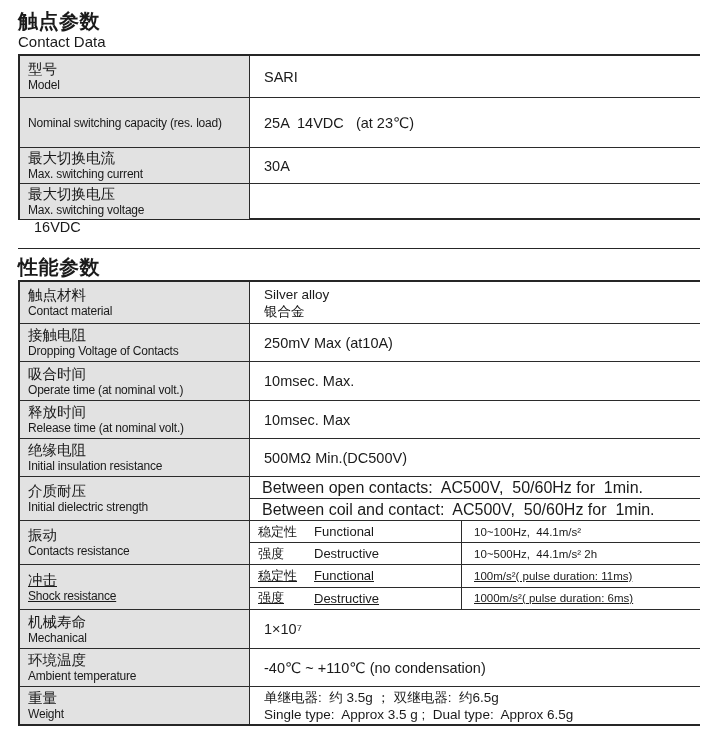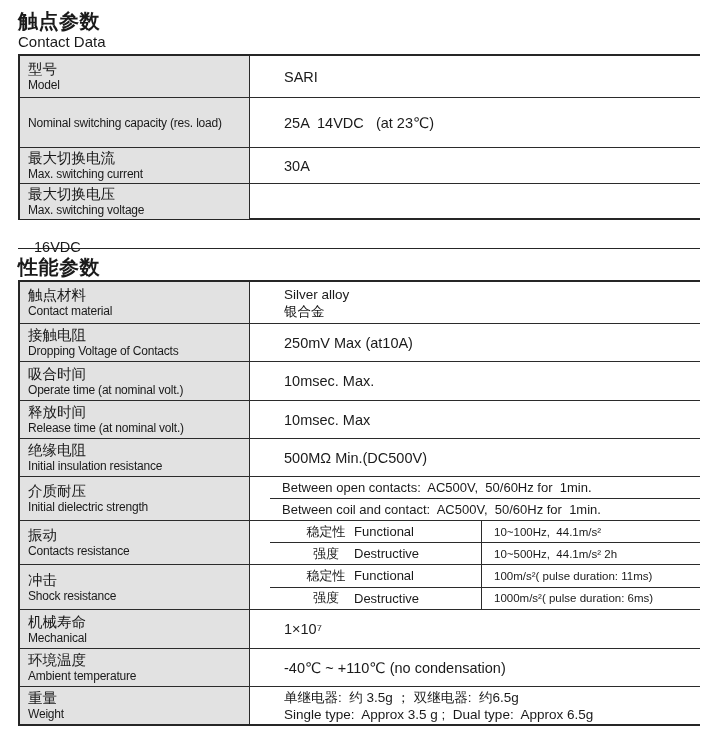--- a/index.html
+++ b/index.html
@@ -9,21 +9,21 @@
     font-family:"Liberation Sans","DejaVu Sans",sans-serif;
     color:#1a1a1a; overflow:hidden;
   }
   .page { padding:8px 0 0 18px; width:720px; }
   .content { width:682px; }
 
   .title-zh { font-size:20px; font-weight:bold; line-height:26px; margin:0; letter-spacing:0.5px; }
   .title-en { font-size:15px; line-height:16px; margin:0 0 4px 0; }
 
   .spec-table { width:682px; border:2px solid #262626; border-right:none; }
-  .row { display:flex; border-bottom:1.2px solid #2b2b2b; width:100%;gap:20px; }
+  .row { display:flex; border-bottom:1.2px solid #2b2b2b; width:100%; }
   .row:last-child { border-bottom:none; }
 
   .cell-label {
     width:230px; min-width:230px; background:#e2e2e2;
     border-right:1.4px solid #2b2b2b; padding:2px 6px 2px 8px;
     display:flex; flex-direction:column; justify-content:center;
   }
   .lz { font-size:14.5px; line-height:17px; white-space:nowrap; }
   .le { font-size:12px; line-height:14px; white-space:nowrap; letter-spacing:-0.2px; }
 
@@ -31,33 +31,33 @@
     flex:1; display:flex; flex-direction:column; justify-content:center;
     padding-left:14px; font-size:14.5px;
   }
   .pre { white-space:pre-wrap; }
   .vl2 { font-size:13.5px; line-height:17px; }
 
   .cell-value.split { padding:0; }
   .subrow { flex:1; display:flex; align-items:stretch; min-height:0; }
   .subrow + .subrow { border-top:1.2px solid #2b2b2b; }
   .submid {
-    width:212px; min-width:212px; padding-left:28px;
+    width:212px; min-width:212px; padding-left:8px;
     border-right:1.2px solid #2b2b2b;
-    display:flex; align-items:center; font-size:13px;text-align:center;
+    display:flex; align-items:center; font-size:13px;
   }
   .submid .sz { width:56px; }
   .subval { flex:1; display:flex; align-items:center; padding-left:12px; font-size:11.5px; }
-  .subfull { flex:1; display:flex; align-items:center; padding-left:12px; font-size:13px; }
+  .subfull { flex:1; display:flex; align-items:center; padding-left:12px; font-size:16px; }
 
   
   .t1-r0 { height:42px; } .t1-r1 { height:50px; } .t1-r2 { height:36px; } .t1-r3 { height:34px;flex-direction:column; }
   
   .t2-r0 { height:42px; } .t2-r1 { height:38px; } .t2-r2 { height:39px; } .t2-r3 { height:38px; }
-  .t2-r4 { height:38px; } .t2-r5 { height:44px; } .t2-r6 { height:44px; } .t2-r7 { height:45px; }
+  .t2-r4 { height:38px; } .t2-r5 { height:44px; } .t2-r6 { height:44px; } .t2-r7 { height:45px;text-decoration:underline; }
   .t2-r8 { height:39px; } .t2-r9 { height:38px; } .t2-r10 { height:37px; }
 
   .divider { width:682px; border-top:1.8px solid #262626; margin:28px 0 5px 0; height:0; }
 </style>
 </head>
 <body>
 
 <div class="page">
 
   <div class="content">

